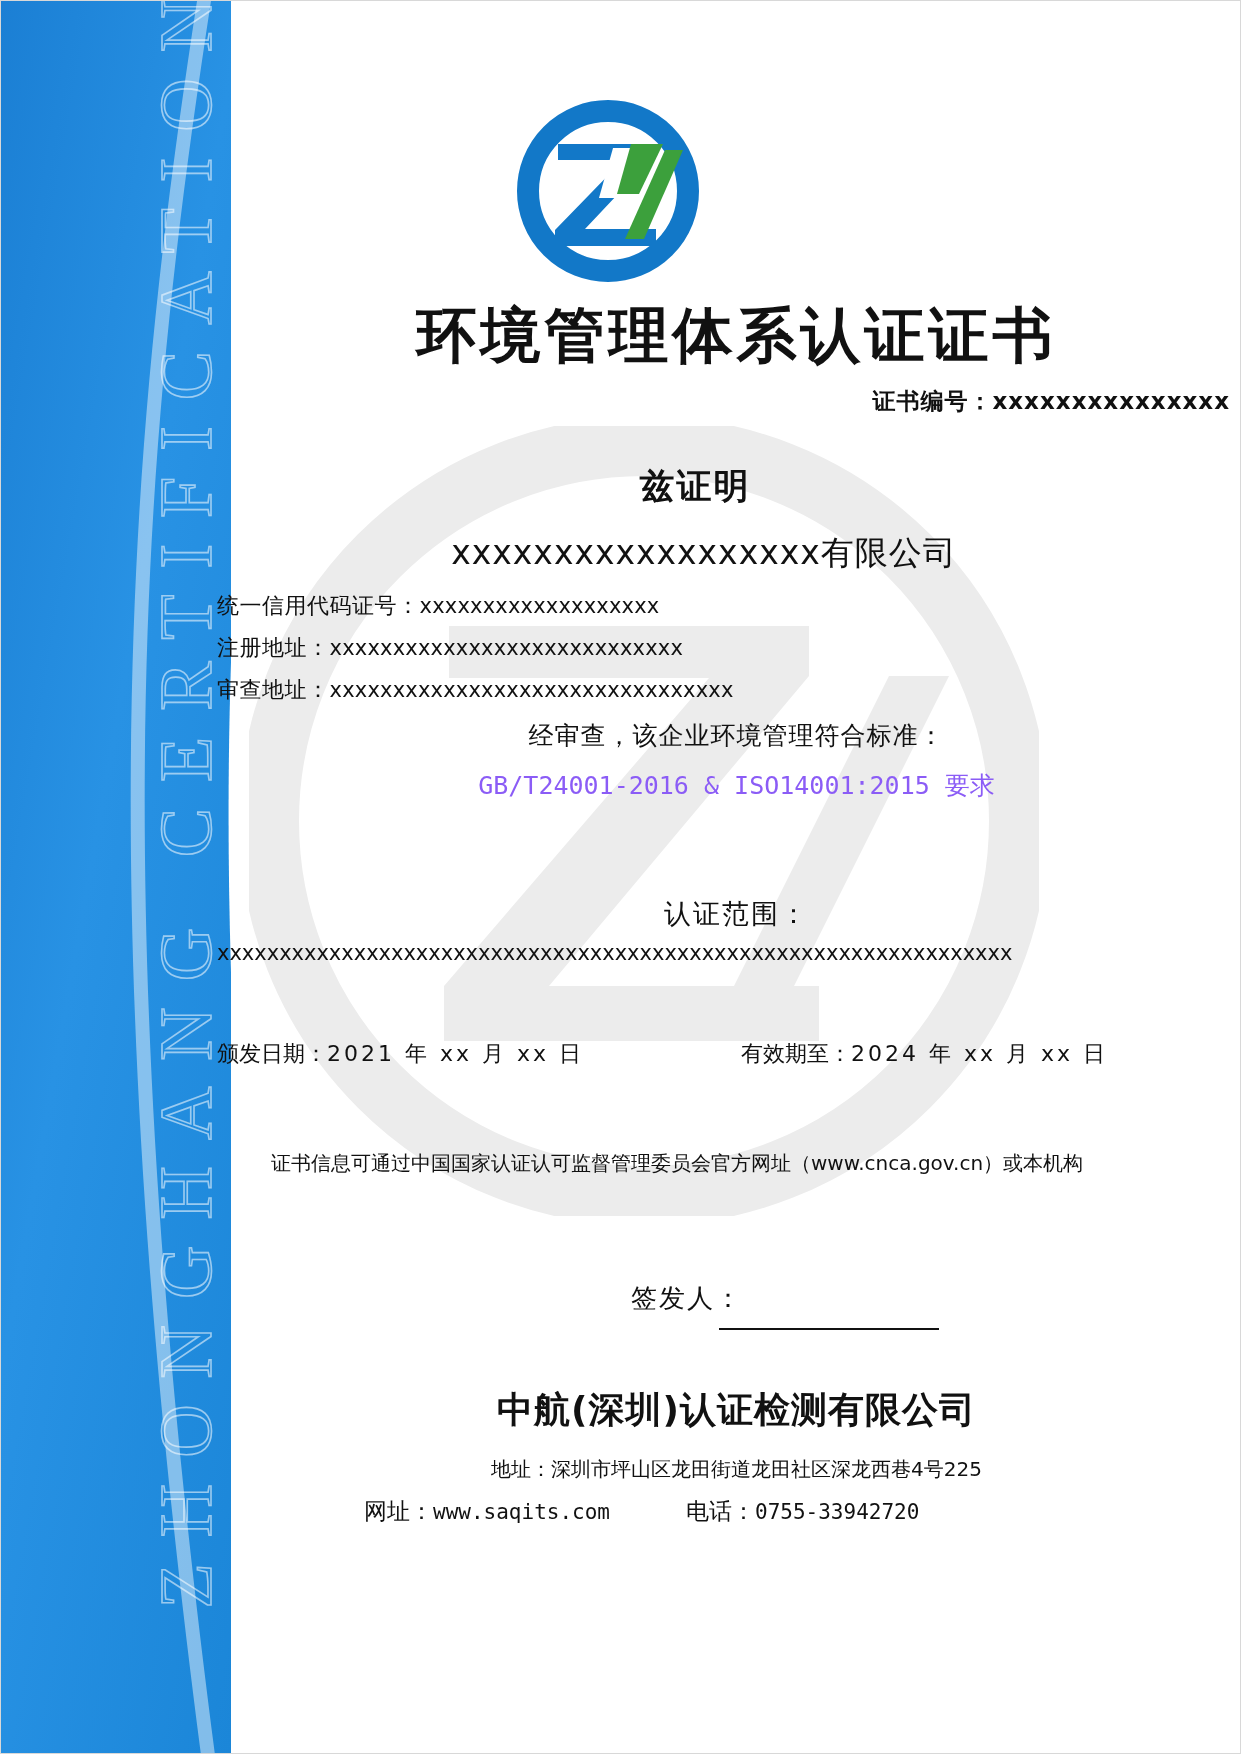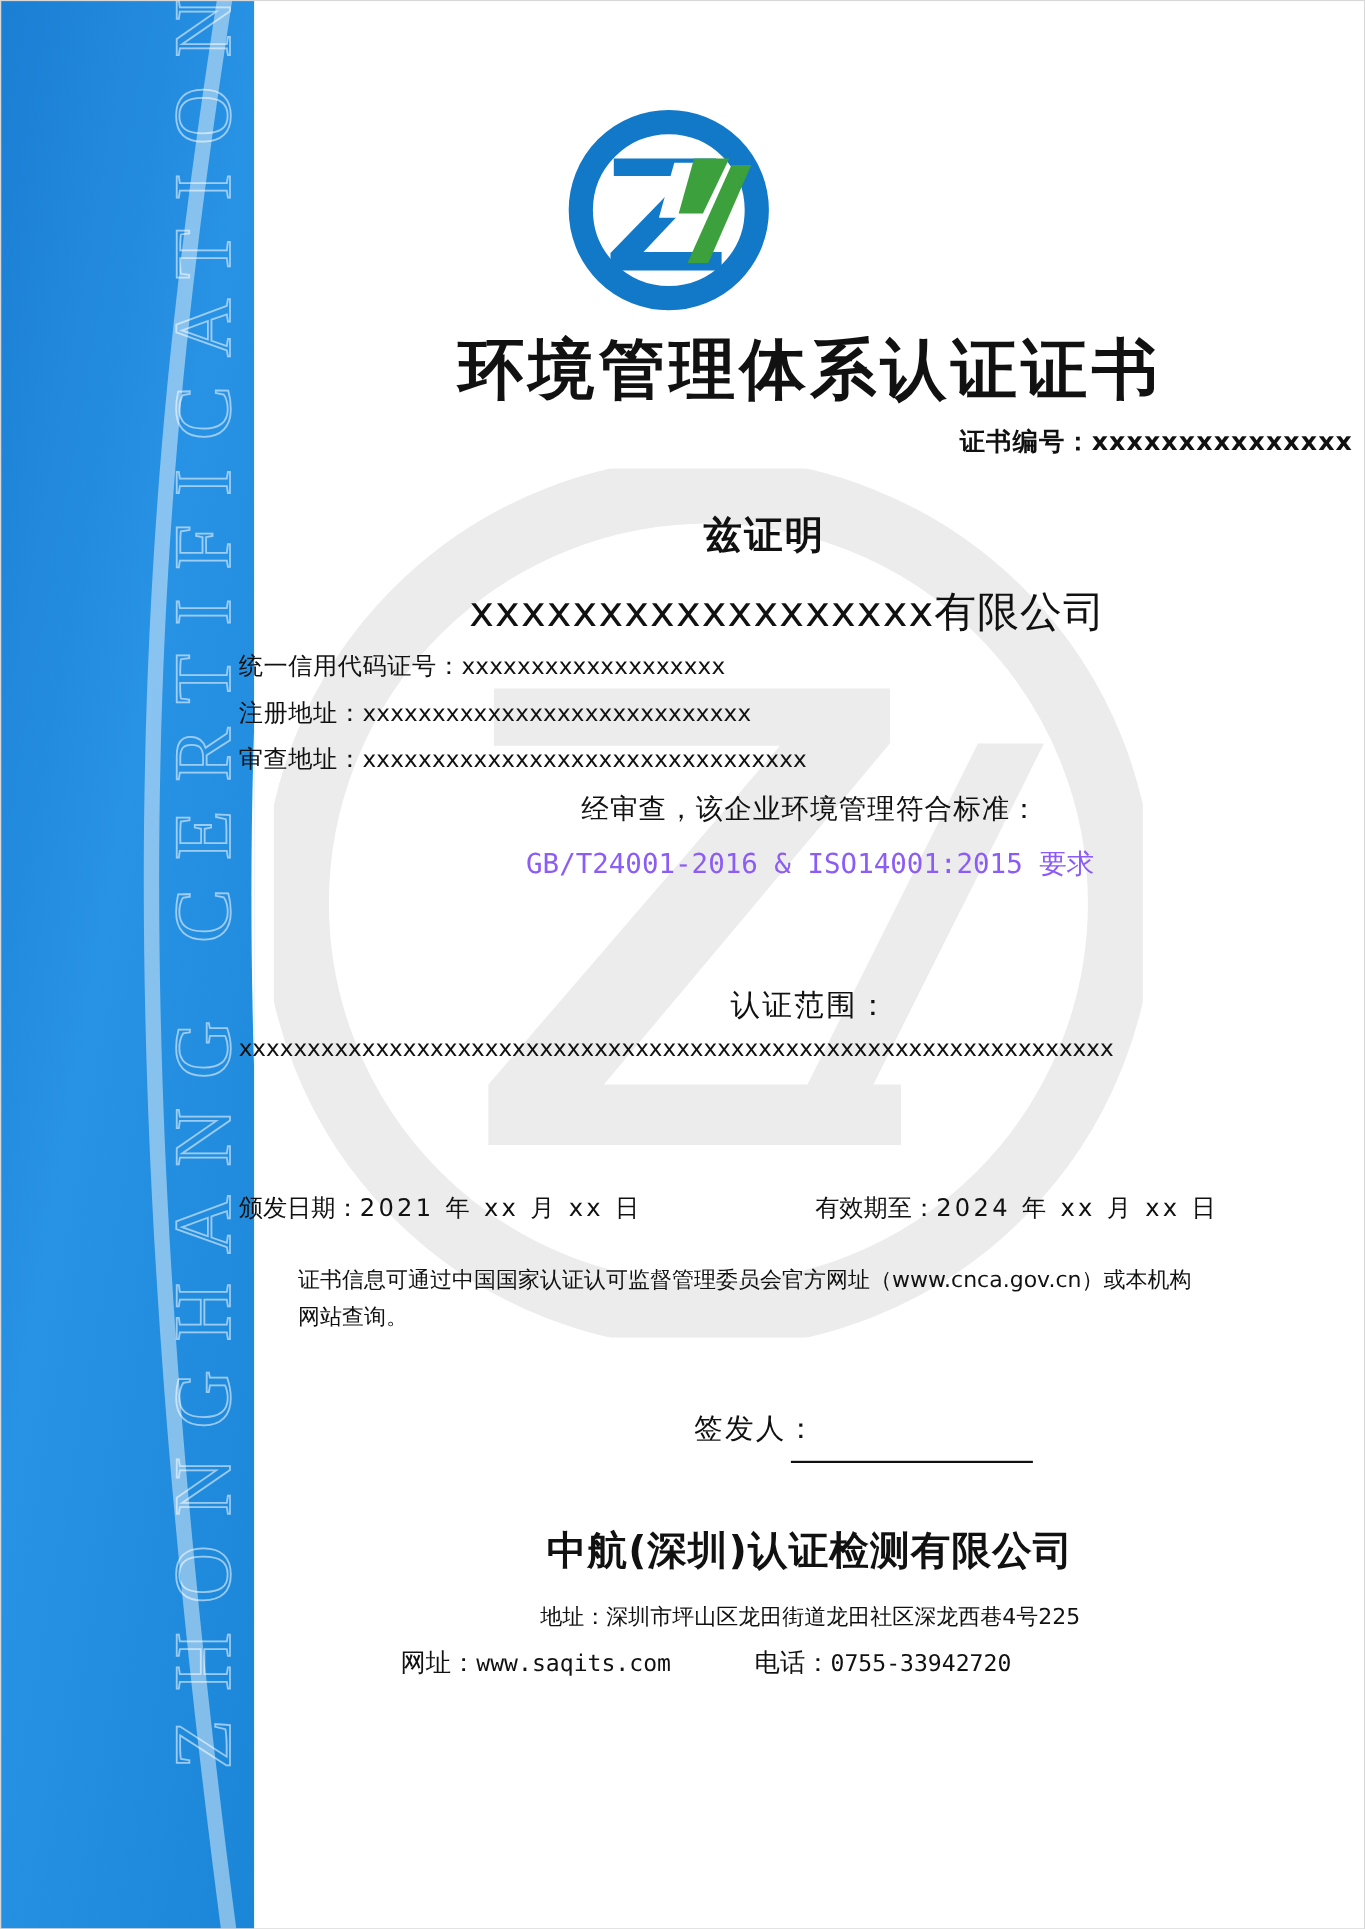--- a/index.html
+++ b/index.html
@@ -118,26 +118,26 @@
     font-family: "DejaVu Sans", sans-serif;
     font-size: 35px;
     font-weight: 700;
     color: #111111;
     letter-spacing: 2px;
     margin-left: 32px;
   }
 
   .company {
     position: absolute;
-    left: 16px;
+    left: 4px;
     top: 530px;
     width: 938px;
     text-align: center;
     font-family: "DejaVu Sans", sans-serif;
-    font-size: 38px;
+    font-size: 33px;
     color: #111111;
     letter-spacing: 1px;
   }
 
   .field-line {
     position: absolute;
     left: -14px;
     font-family: "DejaVu Sans", sans-serif;
     font-size: 22px;
     color: #111111;
@@ -202,21 +202,21 @@
     position: absolute;
     left: -14px;
     top: 1038px;
     width: 1011px;
     font-family: "DejaVu Sans", sans-serif;
     font-size: 22px;
     color: #111111;
     white-space: nowrap;
   }
   .dates .issue { display: inline-block; }
-  .dates .valid { display: inline-block; margin-left: 150px; margin-top: 44px; }
+  .dates .valid { display: inline-block; margin-left: 150px; }
   .dates .sp { letter-spacing: 3px; }
 
   .notes {
     position: absolute;
     left: 40px;
     top: 1145px;
     width: 940px;
     font-family: "DejaVu Sans", sans-serif;
     font-size: 20px;
     line-height: 34px;
@@ -341,21 +341,20 @@
       <span class="issue">
         <span>颁发日期：</span><span class="sp">2021 年 xx 月 xx 日</span>
       </span>
       <span class="valid">
         <span>有效期至：</span><span class="sp">2024 年 xx 月 xx 日</span>
       </span>
     </div>
 
     <div class="notes">
       <div>证书信息可通过中国国家认证认可监督管理委员会官方网址（www.cnca.gov.cn）或本机构</div>
-      <div>网站查询。</div>
     </div>
 
     <div class="signer">签发人：</div>
     <div class="sign-line"></div>
 
     <div class="issuer">中航(深圳)认证检测有限公司</div>
     <div class="addr">地址：深圳市坪山区龙田街道龙田社区深龙西巷4号225</div>
     <div class="contact">
       <span class="web">
         <span>网址：</span><span class="mono">www.saqits.com</span>

